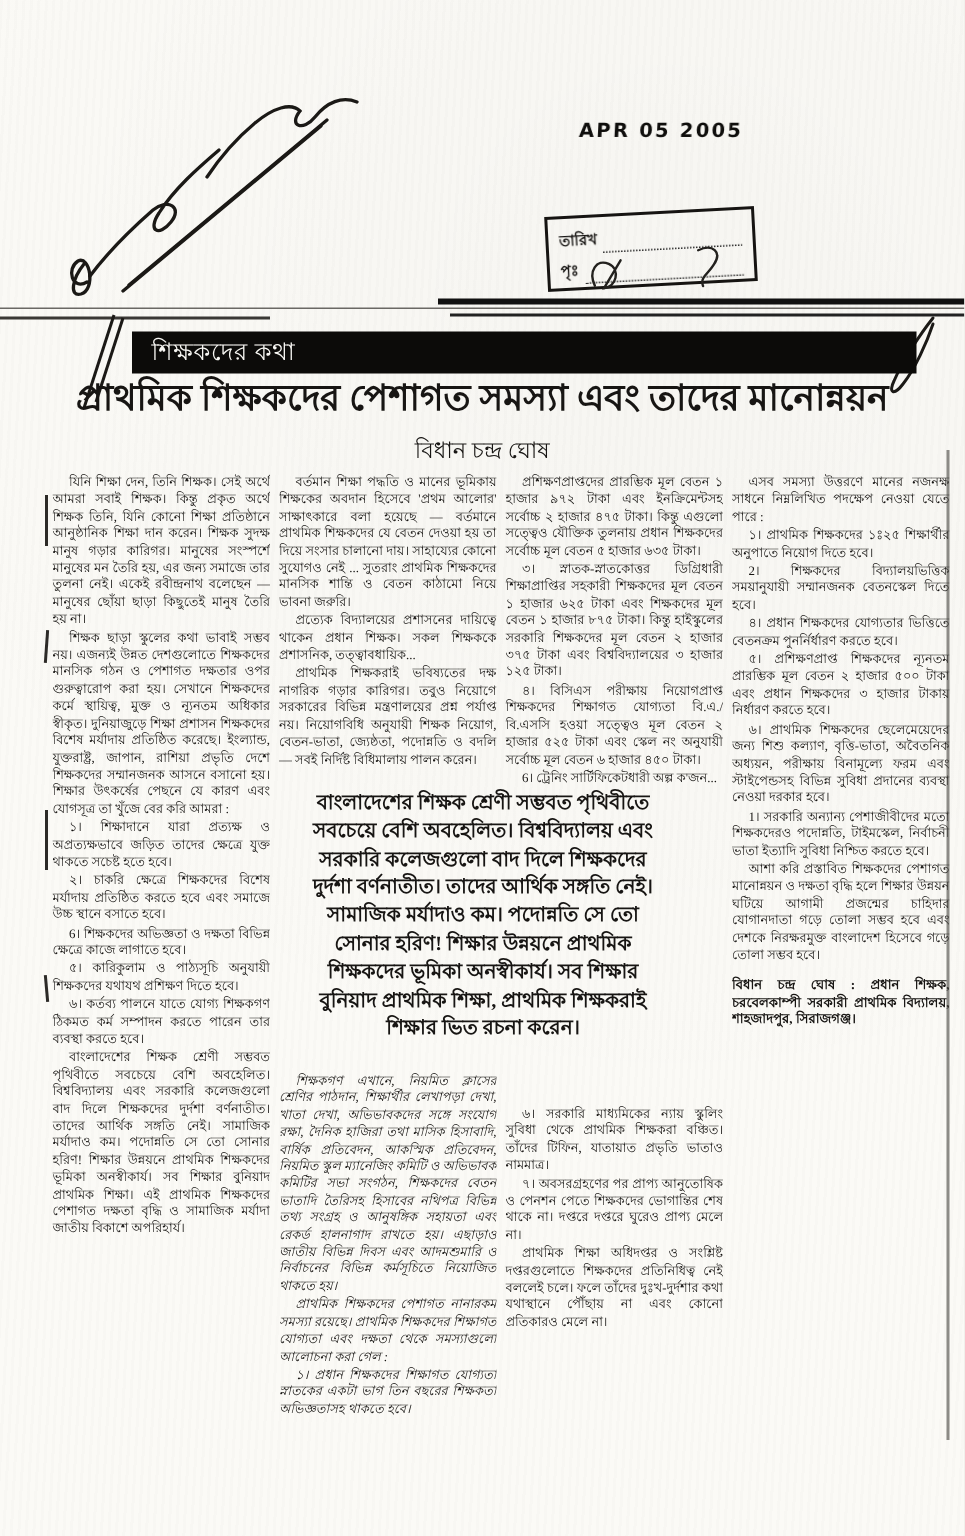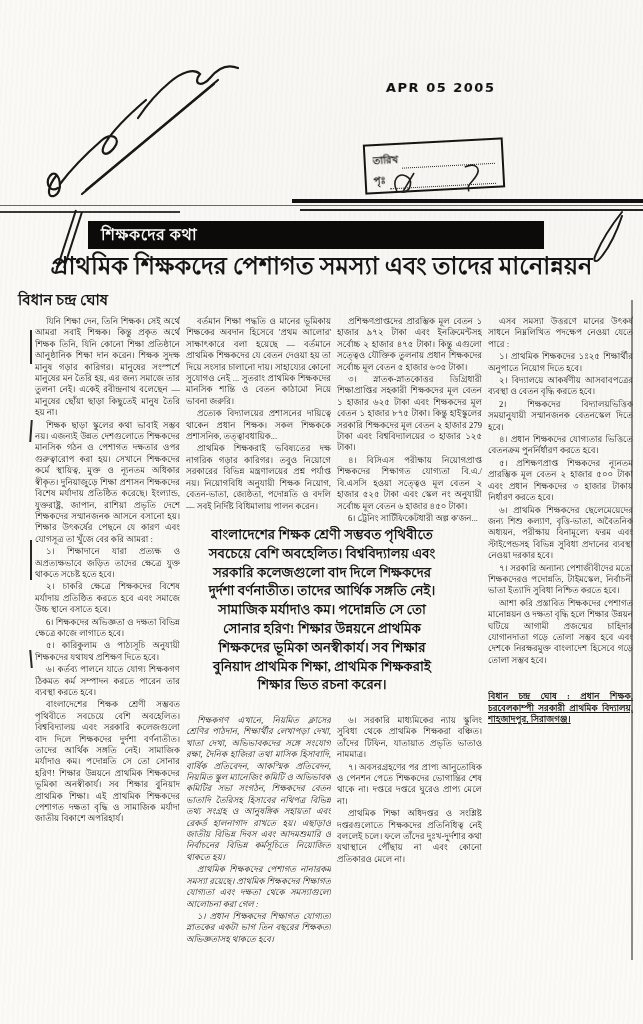--- a/index.html
+++ b/index.html
@@ -23,42 +23,42 @@
   .stamp-squiggle{position:absolute;left:388px;top:158px;width:110px;height:40px;transform:rotate(-3deg);}
   
   .rule-thin{position:absolute;left:0;top:205px;width:643px;height:1px;background:#6a6864;}
   .rule-thick-right{position:absolute;left:292px;top:199px;width:351px;height:4px;background:#111;}
   .rule-thin2{position:absolute;left:300px;top:209px;width:343px;height:2px;background:#222;}
   .rule-left-seg{position:absolute;left:0;top:211px;width:180px;height:2px;background:#3a3835;}
   
   .checkmark-left{position:absolute;left:46px;top:206px;width:40px;height:70px;}
   .checkmark-right{position:absolute;left:578px;top:206px;width:52px;height:70px;}
   
-  .section-bar{position:absolute;left:88px;top:221px;width:456px;height:28px;background:#0c0b09;
+  .section-bar{position:absolute;left:88px;top:221px;width:523px;height:28px;background:#0c0b09;
         color:#f8f7f3;display:flex;align-items:center;padding-left:13px;box-sizing:border-box;
-        font-size:16px;font-weight:bold;letter-spacing:0.5px;filter:blur(0.2px);}
+        font-size:16px;font-weight:normal;letter-spacing:0.5px;filter:blur(0.2px);}
   .headline{position:absolute;left:18px;top:251px;width:607px;text-align:center;
         font-size:24px;font-weight:bold;line-height:30px;white-space:nowrap;filter:blur(0.3px);}
-  .byline{position:absolute;left:18px;top:288px;width:607px;text-align:left;
-        font-size:15px;font-weight:bold;filter:blur(0.3px);}
+  .byline{position:absolute;left:18px;top:288px;width:607px;text-align:center;
+        font-size:15px;font-weight:normal;filter:blur(0.3px);}
   
   .bodyarea{position:absolute;left:35px;top:316px;width:600px;height:662px;}
   .col{position:absolute;top:0;width:145px;overflow:hidden;}
   .col1{left:0;height:650px;}
   .col2t{left:151px;height:212px;}
   .col3t{left:302px;height:212px;}
   .col2b{left:151px;top:399px;height:250px;font-style:italic;}
-  .col3b{left:302px;top:399px;height:250px;}
+  .col3b{left:302px;top:421px;height:250px;}
   .col4{left:453px;height:655px;}
   .para{font-size:8.6px;line-height:11.4px;text-align:justify;text-indent:11px;margin:0 0 1px 0;
         filter:blur(0.3px);word-break:break-word;hyphens:auto;}
   .quote{position:absolute;left:164px;top:210px;width:246px;height:188px;overflow:hidden;
         text-align:center;font-size:13.4px;font-weight:bold;line-height:18.8px;filter:blur(0.25px);}
-  .credit{font-size:8.8px;line-height:11.5px;font-weight:bold;text-align:justify;margin-top:25px;
-        filter:blur(0.3px);text-decoration:underline;}
+  .credit{font-size:8.8px;line-height:11.5px;font-weight:bold;text-align:justify;margin-top:9px;
+        filter:blur(0.3px);}
   .right-rule{position:absolute;left:631px;top:300px;width:1.5px;height:660px;background:#44423e;opacity:0.6;}
   .margin-mark{position:absolute;width:2px;background:#2c2a27;left:30px;}
   .mm1{top:330px;height:34px;}
   .mm2{top:420px;height:22px;transform:rotate(4deg);}
   .mm3{top:540px;height:40px;}
   .mm4{top:650px;height:18px;transform:rotate(-5deg);}
 </style>
 </head>
 <body>
 
@@ -129,48 +129,47 @@
     </div>
 
     <div class="col col2t">
       <p class="para">বর্তমান শিক্ষা পদ্ধতি ও মানের ভূমিকায় শিক্ষকের অবদান হিসেবে 'প্রথম আলোর' সাক্ষাৎকারে বলা হয়েছে — বর্তমানে প্রাথমিক শিক্ষকদের যে বেতন দেওয়া হয় তা দিয়ে সংসার চালানো দায়। সাহায্যের কোনো সুযোগও নেই ... সুতরাং প্রাথমিক শিক্ষকদের মানসিক শান্তি ও বেতন কাঠামো নিয়ে ভাবনা জরুরি।</p>
       <p class="para">প্রত্যেক বিদ্যালয়ের প্রশাসনের দায়িত্বে থাকেন প্রধান শিক্ষক। সকল শিক্ষককে প্রশাসনিক, তত্ত্বাবধায়িক...</p>
       <p class="para">প্রাথমিক শিক্ষকরাই ভবিষ্যতের দক্ষ নাগরিক গড়ার কারিগর। তবুও নিয়োগে সরকারের বিভিন্ন মন্ত্রণালয়ের প্রশ্ন পর্যাপ্ত নয়। নিয়োগবিধি অনুযায়ী শিক্ষক নিয়োগ, বেতন-ভাতা, জ্যেষ্ঠতা, পদোন্নতি ও বদলি — সবই নির্দিষ্ট বিধিমালায় পালন করেন।</p>
     </div>
 
     <div class="col col3t">
       <p class="para">প্রশিক্ষণপ্রাপ্তদের প্রারম্ভিক মূল বেতন ১ হাজার ৯৭২ টাকা এবং ইনক্রিমেন্টসহ সর্বোচ্চ ২ হাজার ৪৭৫ টাকা। কিন্তু এগুলো সত্ত্বেও যৌক্তিক তুলনায় প্রধান শিক্ষকদের সর্বোচ্চ মূল বেতন ৫ হাজার ৬৩৫ টাকা।</p>
-      <p class="para">৩। স্নাতক-স্নাতকোত্তর ডিগ্রিধারী শিক্ষাপ্রাপ্তির সহকারী শিক্ষকদের মূল বেতন ১ হাজার ৬২৫ টাকা এবং শিক্ষকদের মূল বেতন ১ হাজার ৮৭৫ টাকা। কিন্তু হাইস্কুলের সরকারি শিক্ষকদের মূল বেতন ২ হাজার 279 টাকা এবং বিশ্ববিদ্যালয়ের ৩ হাজার ১২৫ টাকা।</p>
+      <p class="para">৩। স্নাতক-স্নাতকোত্তর ডিগ্রিধারী শিক্ষাপ্রাপ্তির সহকারী শিক্ষকদের মূল বেতন ১ হাজার ৬২৫ টাকা এবং শিক্ষকদের মূল বেতন ১ হাজার ৮৭৫ টাকা। কিন্তু হাইস্কুলের সরকারি শিক্ষকদের মূল বেতন ২ হাজার ৩৭৫ টাকা এবং বিশ্ববিদ্যালয়ের ৩ হাজার ১২৫ টাকা।</p>
       <p class="para">৪। বিসিএস পরীক্ষায় নিয়োগপ্রাপ্ত শিক্ষকদের শিক্ষাগত যোগ্যতা বি.এ./বি.এসসি হওয়া সত্ত্বেও মূল বেতন ২ হাজার ৫২৫ টাকা এবং স্কেল নং অনুযায়ী সর্বোচ্চ মূল বেতন ৬ হাজার ৪৫০ টাকা।</p>
       <p class="para">6। ট্রেনিং সার্টিফিকেটধারী অল্প ক'জন...</p>
     </div>
 
     <div class="quote">বাংলাদেশের শিক্ষক শ্রেণী সম্ভবত পৃথিবীতে সবচেয়ে বেশি অবহেলিত। বিশ্ববিদ্যালয় এবং সরকারি কলেজগুলো বাদ দিলে শিক্ষকদের দুর্দশা বর্ণনাতীত। তাদের আর্থিক সঙ্গতি নেই। সামাজিক মর্যাদাও কম। পদোন্নতি সে তো সোনার হরিণ! শিক্ষার উন্নয়নে প্রাথমিক শিক্ষকদের ভূমিকা অনস্বীকার্য। সব শিক্ষার বুনিয়াদ প্রাথমিক শিক্ষা, প্রাথমিক শিক্ষকরাই শিক্ষার ভিত রচনা করেন।</div>
 
     <div class="col col2b">
       <p class="para">শিক্ষকগণ এখানে, নিয়মিত ক্লাসের শ্রেণির পাঠদান, শিক্ষার্থীর লেখাপড়া দেখা, খাতা দেখা, অভিভাবকদের সঙ্গে সংযোগ রক্ষা, দৈনিক হাজিরা তথা মাসিক হিসাবাদি, বার্ষিক প্রতিবেদন, আকস্মিক প্রতিবেদন, নিয়মিত স্কুল ম্যানেজিং কমিটি ও অভিভাবক কমিটির সভা সংগঠন, শিক্ষকদের বেতন ভাতাদি তৈরিসহ হিসাবের নথিপত্র বিভিন্ন তথ্য সংগ্রহ ও আনুষঙ্গিক সহায়তা এবং রেকর্ড হালনাগাদ রাখতে হয়। এছাড়াও জাতীয় বিভিন্ন দিবস এবং আদমশুমারি ও নির্বাচনের বিভিন্ন কর্মসূচিতে নিয়োজিত থাকতে হয়।</p>
       <p class="para">প্রাথমিক শিক্ষকদের পেশাগত নানারকম সমস্যা রয়েছে। প্রাথমিক শিক্ষকদের শিক্ষাগত যোগ্যতা এবং দক্ষতা থেকে সমস্যাগুলো আলোচনা করা গেল :</p>
       <p class="para">১। প্রধান শিক্ষকদের শিক্ষাগত যোগ্যতা স্নাতকের একটা ভাগ তিন বছরের শিক্ষকতা অভিজ্ঞতাসহ থাকতে হবে।</p>
     </div>
 
     <div class="col col3b">
       <p class="para">৬। সরকারি মাধ্যমিকের ন্যায় স্কুলিং সুবিধা থেকে প্রাথমিক শিক্ষকরা বঞ্চিত। তাঁদের টিফিন, যাতায়াত প্রভৃতি ভাতাও নামমাত্র।</p>
       <p class="para">৭। অবসরগ্রহণের পর প্রাপ্য আনুতোষিক ও পেনশন পেতে শিক্ষকদের ভোগান্তির শেষ থাকে না। দপ্তরে দপ্তরে ঘুরেও প্রাপ্য মেলে না।</p>
       <p class="para">প্রাথমিক শিক্ষা অধিদপ্তর ও সংশ্লিষ্ট দপ্তরগুলোতে শিক্ষকদের প্রতিনিধিত্ব নেই বললেই চলে। ফলে তাঁদের দুঃখ-দুর্দশার কথা যথাস্থানে পৌঁছায় না এবং কোনো প্রতিকারও মেলে না।</p>
     </div>
 
     <div class="col col4">
-      <p class="para">এসব সমস্যা উত্তরণে মানের উৎকর্ষ সাধনে নিম্নলিখিত পদক্ষেপ নেওয়া যেতে পারে :</p>
+      <p class="para">এসব সমস্যা উত্তরণে মানের নজনক্ষ সাধনে নিম্নলিখিত পদক্ষেপ নেওয়া যেতে পারে :</p>
       <p class="para">১। প্রাথমিক শিক্ষকদের ১ঃ২৫ শিক্ষার্থীর অনুপাতে নিয়োগ দিতে হবে।</p>
-      <p class="para">২। বিদ্যালয়ে আকর্ষণীয় আসবাবপত্রের ব্যবস্থা ও বেতন বৃদ্ধি করতে হবে।</p>
       <p class="para">2। শিক্ষকদের বিদ্যালয়ভিত্তিক সময়ানুযায়ী সম্মানজনক বেতনস্কেল দিতে হবে।</p>
       <p class="para">৪। প্রধান শিক্ষকদের যোগ্যতার ভিত্তিতে বেতনক্রম পুনর্নির্ধারণ করতে হবে।</p>
       <p class="para">৫। প্রশিক্ষণপ্রাপ্ত শিক্ষকদের ন্যূনতম প্রারম্ভিক মূল বেতন ২ হাজার ৫০০ টাকা এবং প্রধান শিক্ষকদের ৩ হাজার টাকায় নির্ধারণ করতে হবে।</p>
       <p class="para">৬। প্রাথমিক শিক্ষকদের ছেলেমেয়েদের জন্য শিশু কল্যাণ, বৃত্তি-ভাতা, অবৈতনিক অধ্যয়ন, পরীক্ষায় বিনামূল্যে ফরম এবং স্টাইপেন্ডসহ বিভিন্ন সুবিধা প্রদানের ব্যবস্থা নেওয়া দরকার হবে।</p>
-      <p class="para">৭। সরকারি অন্যান্য পেশাজীবীদের মতো শিক্ষকদেরও পদোন্নতি, টাইমস্কেল, নির্বাচনী ভাতা ইত্যাদি সুবিধা নিশ্চিত করতে হবে।</p>
+      <p class="para">1। সরকারি অন্যান্য পেশাজীবীদের মতো শিক্ষকদেরও পদোন্নতি, টাইমস্কেল, নির্বাচনী ভাতা ইত্যাদি সুবিধা নিশ্চিত করতে হবে।</p>
       <p class="para">আশা করি প্রস্তাবিত শিক্ষকদের পেশাগত মানোন্নয়ন ও দক্ষতা বৃদ্ধি হলে শিক্ষার উন্নয়ন ঘটিয়ে আগামী প্রজন্মের চাহিদার যোগানদাতা গড়ে তোলা সম্ভব হবে এবং দেশকে নিরক্ষরমুক্ত বাংলাদেশ হিসেবে গড়ে তোলা সম্ভব হবে।</p>
       <p class="credit">বিধান চন্দ্র ঘোষ : প্রধান শিক্ষক, চরবেলকাম্পী সরকারী প্রাথমিক বিদ্যালয়, শাহজাদপুর, সিরাজগঞ্জ।</p>
     </div>
   </div>
 
   <div class="right-rule"></div>
   <div class="margin-mark mm1"></div>
   <div class="margin-mark mm2"></div>
   <div class="margin-mark mm3"></div>
   <div class="margin-mark mm4"></div>

